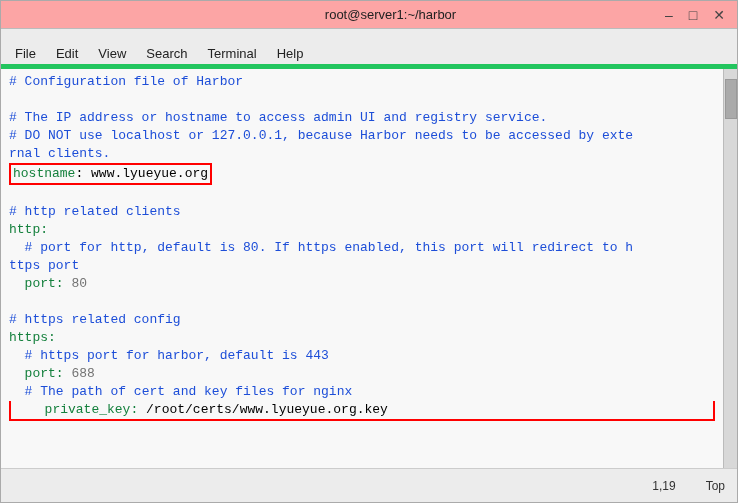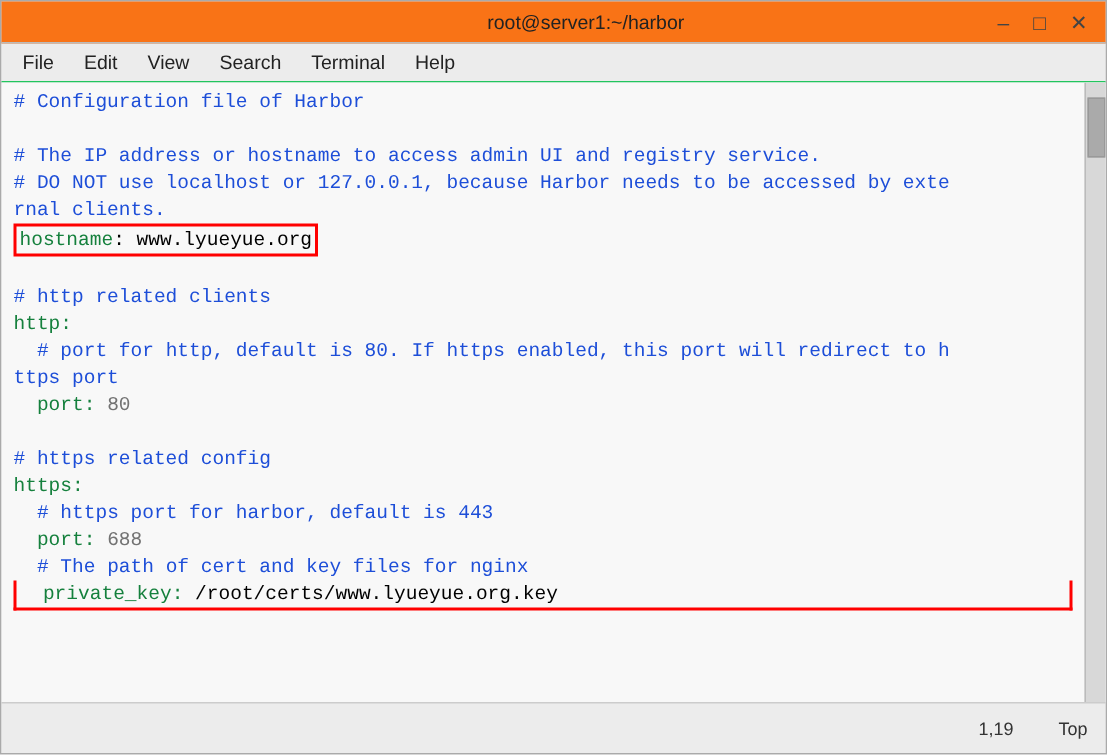--- a/index.html
+++ b/index.html
@@ -19,21 +19,21 @@
     .window {
       width: 738px;
       height: 503px;
       display: flex;
       flex-direction: column;
       background: #ececec;
       border: 1px solid #aaa;
     }
 
     .title-bar {
-      background: #f97316;
+      background: #fca5a5;
       height: 28px;
       display: flex;
       align-items: center;
       justify-content: center;
       border-bottom: 1px solid #bbb;
       position: relative;
       padding-left: 43px;
     }
 
     .title-bar-title {
@@ -60,23 +60,24 @@
       padding: 0 4px;
     }
 
     .menu-bar {
       background: #ececec;
       height: 26px;
       display: flex;
       align-items: center;
       gap: 4px;
       padding: 0 6px;
-      border-bottom: 1px solid #22c55e;
-      font-family: sans-serif;
-      font-size: 13px;
+      border-bottom: 5px solid #22c55e;
+      font-family: sans-serif;
+      font-size: 13px;
+      margin-top: 14px;
     }
 
     .menu-item {
       padding: 2px 8px;
       cursor: pointer;
       color: #222;
     }
 
     .editor-area {
       flex: 1;
@@ -172,21 +173,21 @@
 <span class="key-blue">http:</span>
   <span class="comment"># port for http, default is 80. If https enabled, this port will redirect to h</span>
 <span class="comment">ttps port</span>
   <span class="key-blue">port:</span> <span class="value-red">80</span>
 
 <span class="comment"># https related config</span>
 <span class="key-blue">https:</span>
   <span class="comment"># https port for harbor, default is 443</span>
   <span class="key-blue">port:</span> <span class="value-red">688</span>
   <span class="comment"># The path of cert and key files for nginx</span>
-<span style="display:block; border: 2px solid red; border-top: none; padding: 0 2px;">  <span class="key-blue">private_key:</span> <span class="value-black">/root/certs/www.lyueyue.org.key</span></span>
+<span style="display:block; border: 2px solid red; border-top: none; padding: 0 18px;">  <span class="key-blue">private_key:</span> <span class="value-black">/root/certs/www.lyueyue.org.key</span></span>
 
 
 </pre>
     </div>
     <div class="scrollbar">
       <div class="scrollbar-thumb"></div>
     </div>
   </div>
 
   <div class="status-bar">

